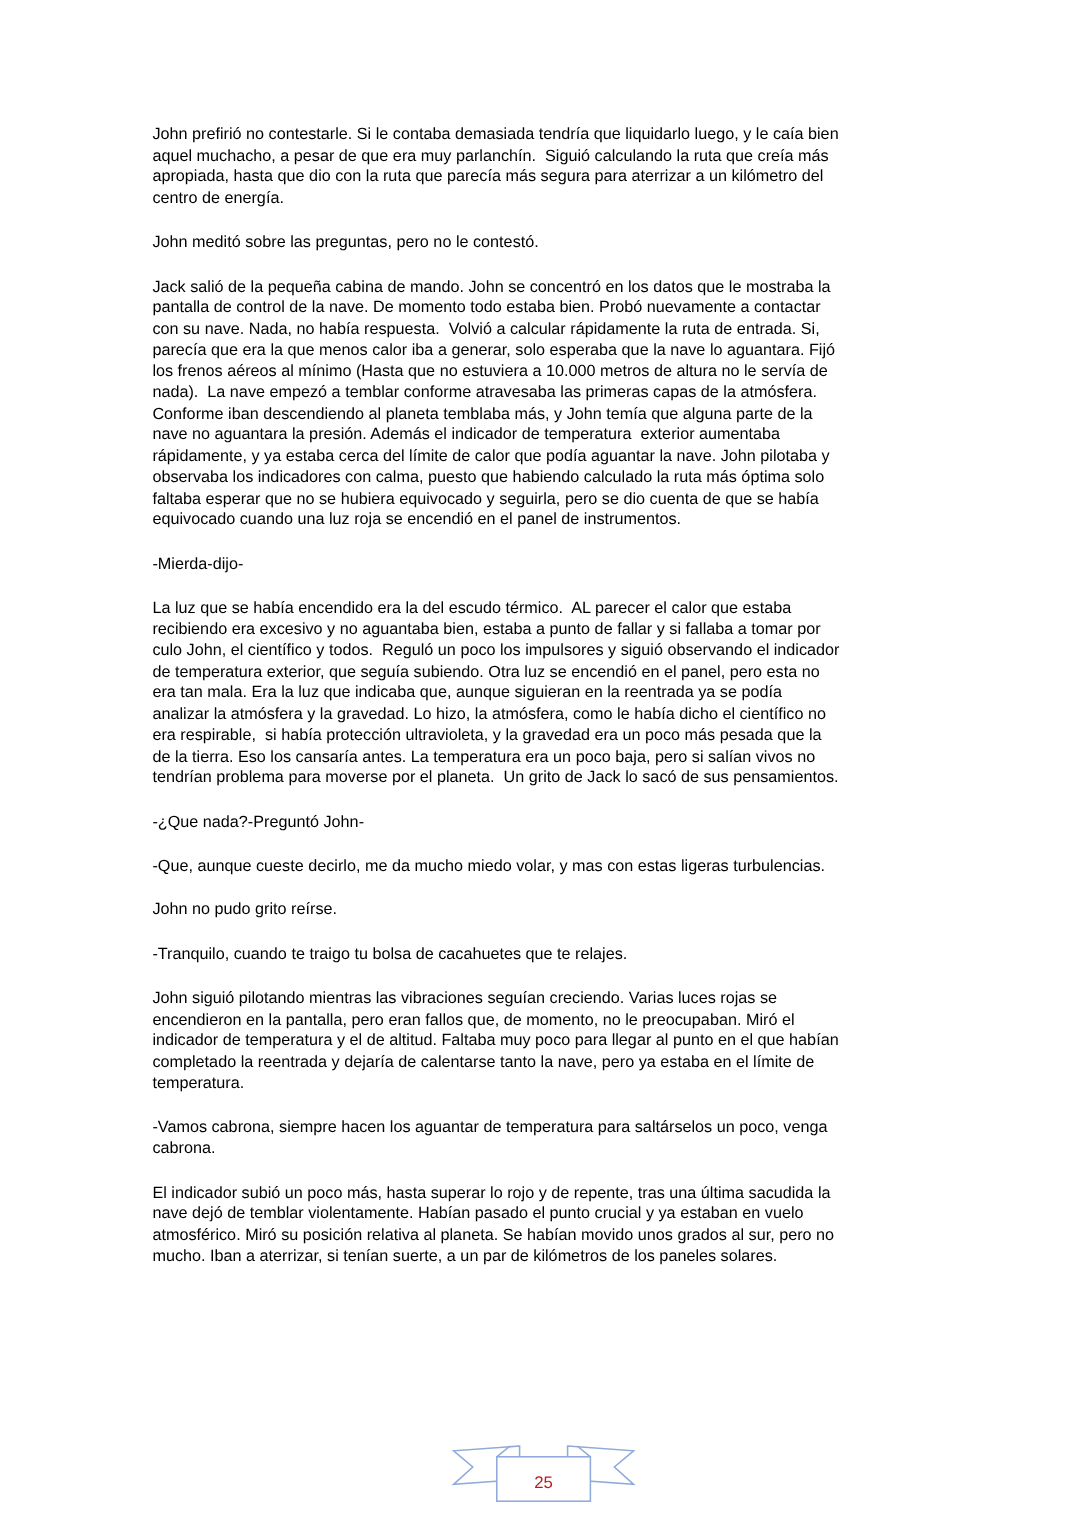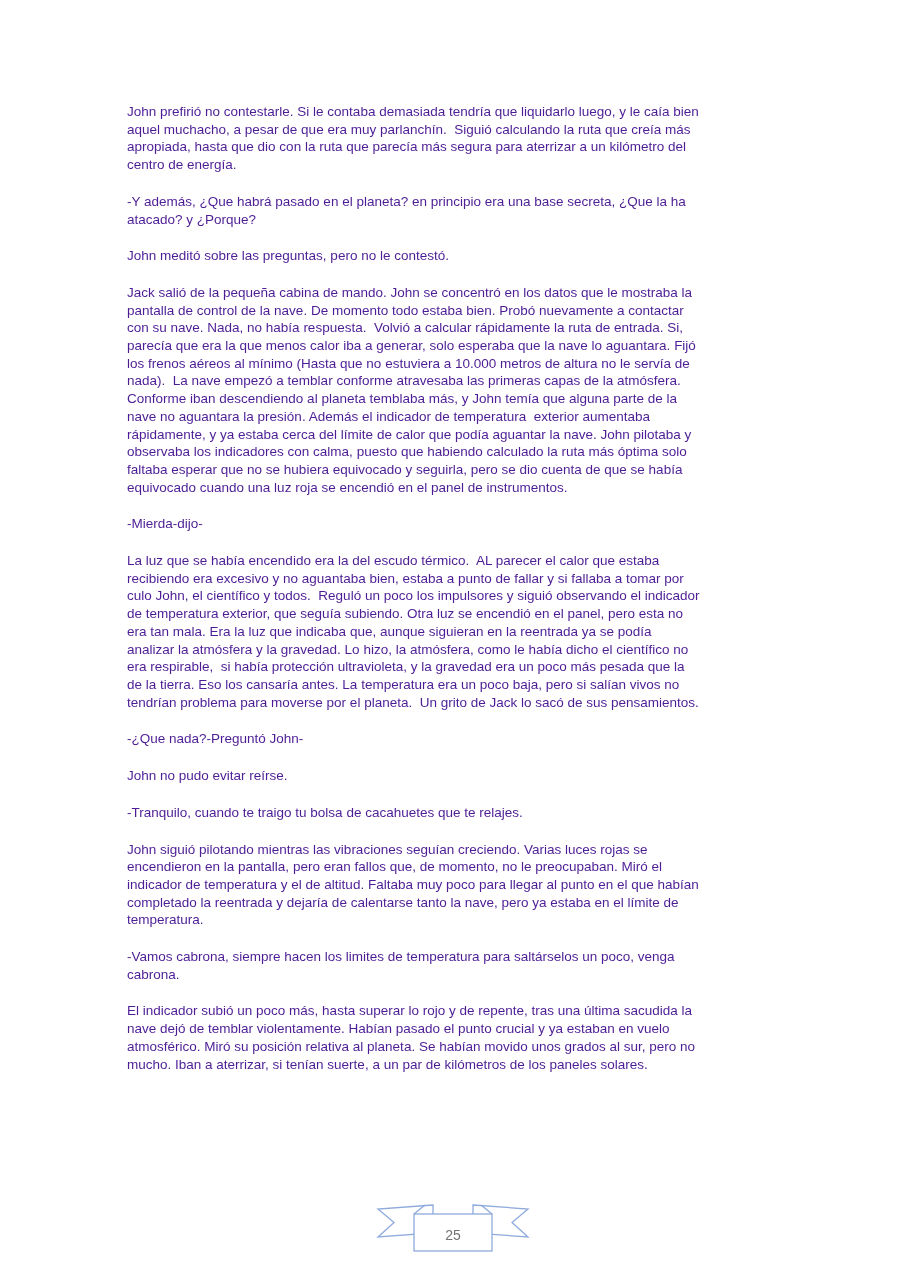--- a/index.html
+++ b/index.html
@@ -42,27 +42,25 @@
     text-align:center;
     font-size:14px;
     color:#44546a;
   }
 </style>
 </head>
 <body>
 
 <div class="page">
 
-  <div class="content" id="paragraphs" style="color: #4c1d95;">
+  <div class="content" id="paragraphs" style="color: #000000;">
       <p>John prefirió no contestarle. Si le contaba demasiada tendría que liquidarlo luego, y le caía bien
 aquel muchacho, a pesar de que era muy parlanchín.  Siguió calculando la ruta que creía más
 apropiada, hasta que dio con la ruta que parecía más segura para aterrizar a un kilómetro del
 centro de energía.</p>
-      <p>-Y además, ¿Que habrá pasado en el planeta? en principio era una base secreta, ¿Que la ha
-atacado? y ¿Porque?</p>
       <p>John meditó sobre las preguntas, pero no le contestó.</p>
       <p>Jack salió de la pequeña cabina de mando. John se concentró en los datos que le mostraba la
 pantalla de control de la nave. De momento todo estaba bien. Probó nuevamente a contactar
 con su nave. Nada, no había respuesta.  Volvió a calcular rápidamente la ruta de entrada. Si,
 parecía que era la que menos calor iba a generar, solo esperaba que la nave lo aguantara. Fijó
 los frenos aéreos al mínimo (Hasta que no estuviera a 10.000 metros de altura no le servía de
 nada).  La nave empezó a temblar conforme atravesaba las primeras capas de la atmósfera.
 Conforme iban descendiendo al planeta temblaba más, y John temía que alguna parte de la
 nave no aguantara la presión. Además el indicador de temperatura  exterior aumentaba
 rápidamente, y ya estaba cerca del límite de calor que podía aguantar la nave. John pilotaba y
@@ -73,42 +71,43 @@
       <p>La luz que se había encendido era la del escudo térmico.  AL parecer el calor que estaba
 recibiendo era excesivo y no aguantaba bien, estaba a punto de fallar y si fallaba a tomar por
 culo John, el científico y todos.  Reguló un poco los impulsores y siguió observando el indicador
 de temperatura exterior, que seguía subiendo. Otra luz se encendió en el panel, pero esta no
 era tan mala. Era la luz que indicaba que, aunque siguieran en la reentrada ya se podía
 analizar la atmósfera y la gravedad. Lo hizo, la atmósfera, como le había dicho el científico no
 era respirable,  si había protección ultravioleta, y la gravedad era un poco más pesada que la
 de la tierra. Eso los cansaría antes. La temperatura era un poco baja, pero si salían vivos no
 tendrían problema para moverse por el planeta.  Un grito de Jack lo sacó de sus pensamientos.</p>
       <p>-¿Que nada?-Preguntó John-</p>
-      <p>John no pudo evitar reírse.</p>
+      <p>-Que, aunque cueste decirlo, me da mucho miedo volar, y mas con estas ligeras turbulencias.</p>
+      <p>John no pudo grito reírse.</p>
       <p>-Tranquilo, cuando te traigo tu bolsa de cacahuetes que te relajes.</p>
       <p>John siguió pilotando mientras las vibraciones seguían creciendo. Varias luces rojas se
 encendieron en la pantalla, pero eran fallos que, de momento, no le preocupaban. Miró el
 indicador de temperatura y el de altitud. Faltaba muy poco para llegar al punto en el que habían
 completado la reentrada y dejaría de calentarse tanto la nave, pero ya estaba en el límite de
 temperatura.</p>
-      <p>-Vamos cabrona, siempre hacen los limites de temperatura para saltárselos un poco, venga
+      <p>-Vamos cabrona, siempre hacen los aguantar de temperatura para saltárselos un poco, venga
 cabrona.</p>
       <p>El indicador subió un poco más, hasta superar lo rojo y de repente, tras una última sacudida la
 nave dejó de temblar violentamente. Habían pasado el punto crucial y ya estaban en vuelo
 atmosférico. Miró su posición relativa al planeta. Se habían movido unos grados al sur, pero no
 mucho. Iban a aterrizar, si tenían suerte, a un par de kilómetros de los paneles solares.</p>
     </div>
 
   <div class="footer-ribbon">
     <svg width="170" height="62" viewBox="0 0 170 62">
       <g fill="#ffffff" stroke="#8faadc" stroke-width="1.3" stroke-linejoin="miter">
         <polygon points="65,5 10,9 26,22.5 10,37 65,33" stroke="#8faadc"></polygon>
         <polygon points="105,5 160,9 144,22.5 160,37 105,33" stroke="#8faadc"></polygon>
         <rect x="46" y="14" width="78" height="37" stroke="#8faadc"></rect>
         <line x1="46" y1="14" x2="57" y2="5" stroke="#8faadc"></line>
         <line x1="124" y1="14" x2="113" y2="5" stroke="#8faadc"></line>
       </g>
     </svg>
   </div>
 
-  <div class="page-number" style="color: #737373;">25</div>
+  <div class="page-number" style="color: #b91c1c;">25</div>
 
 </div>
 
 </body></html>

